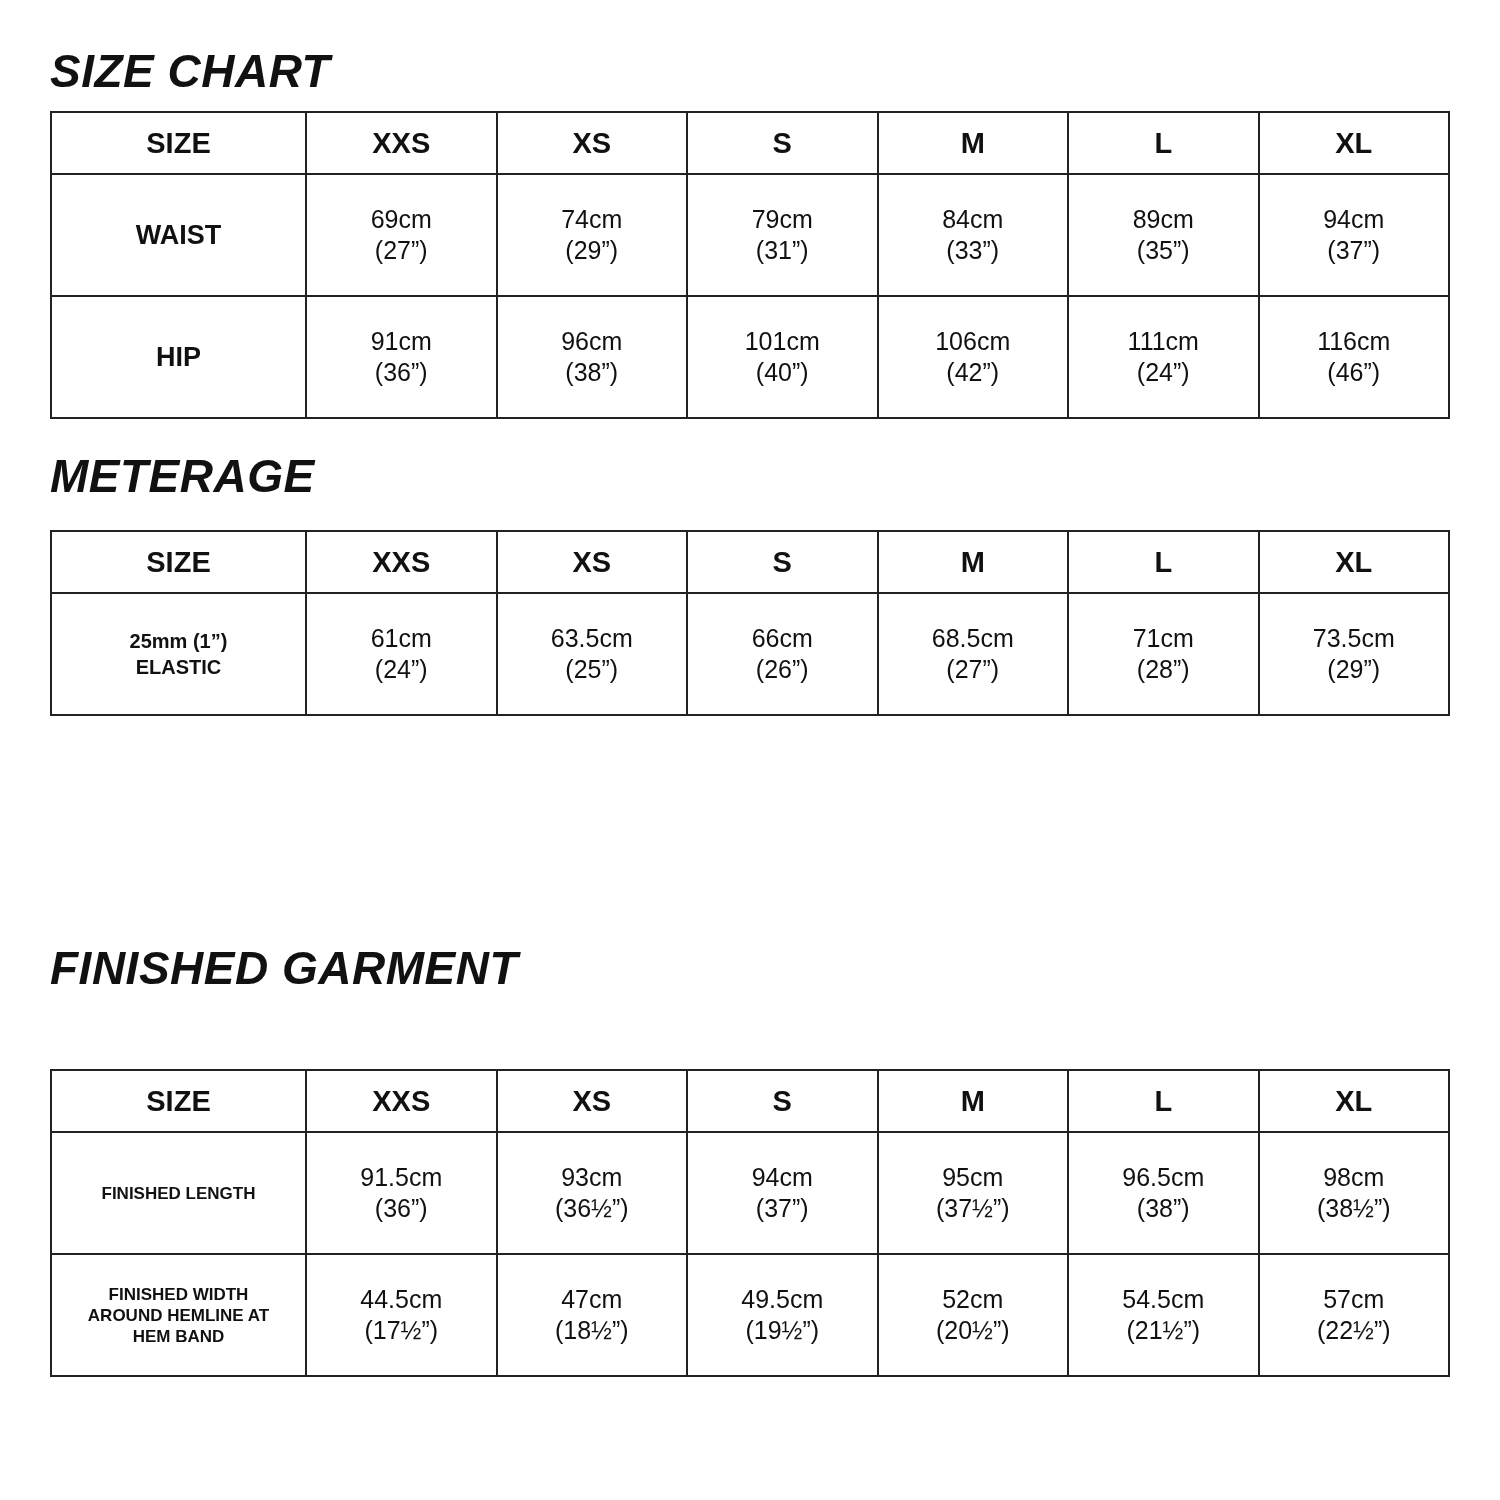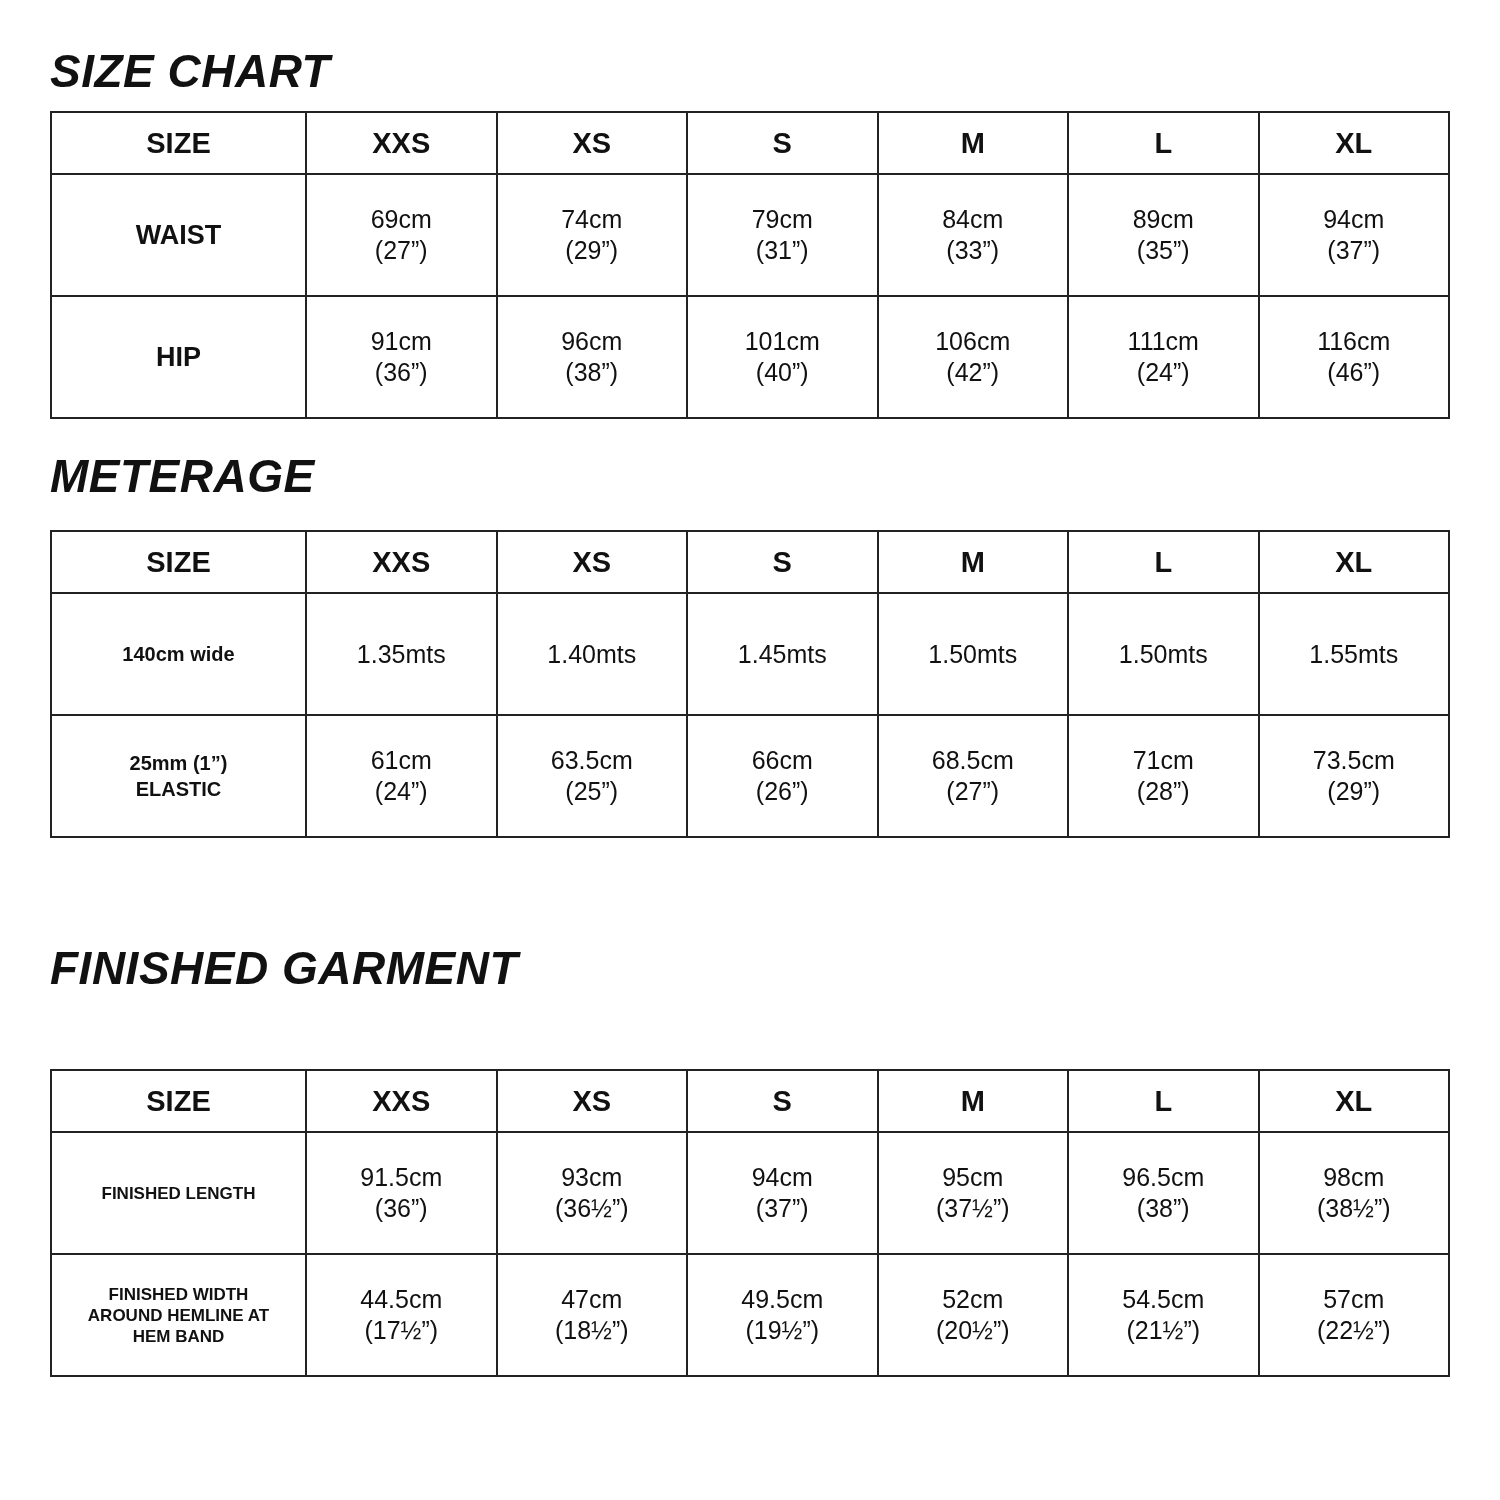--- a/index.html
+++ b/index.html
@@ -111,31 +111,20 @@
       <tr>
     <th>SIZE</th>
     <th>XXS</th>
     <th>XS</th>
     <th>S</th>
     <th>M</th>
     <th>L</th>
     <th>XL</th>
   </tr>
   <tr>
-    <td class="rowhead small">
-          <span class="line">140cm wide</span>
-        </td>
-    <td>1.35mts</td>
-    <td>1.40mts</td>
-    <td>1.45mts</td>
-    <td>1.50mts</td>
-    <td>1.50mts</td>
-    <td>1.55mts</td>
-  </tr>
-  <tr>
     <td class="rowhead small" style="line-height:26px;">
           <span class="line">25mm (1”)</span>
           <span class="line">ELASTIC</span>
         </td>
     <td>
           <span class="line">61cm</span>
           <span class="line">(24”)</span>
         </td>
     <td>
           <span class="line">63.5cm</span>

